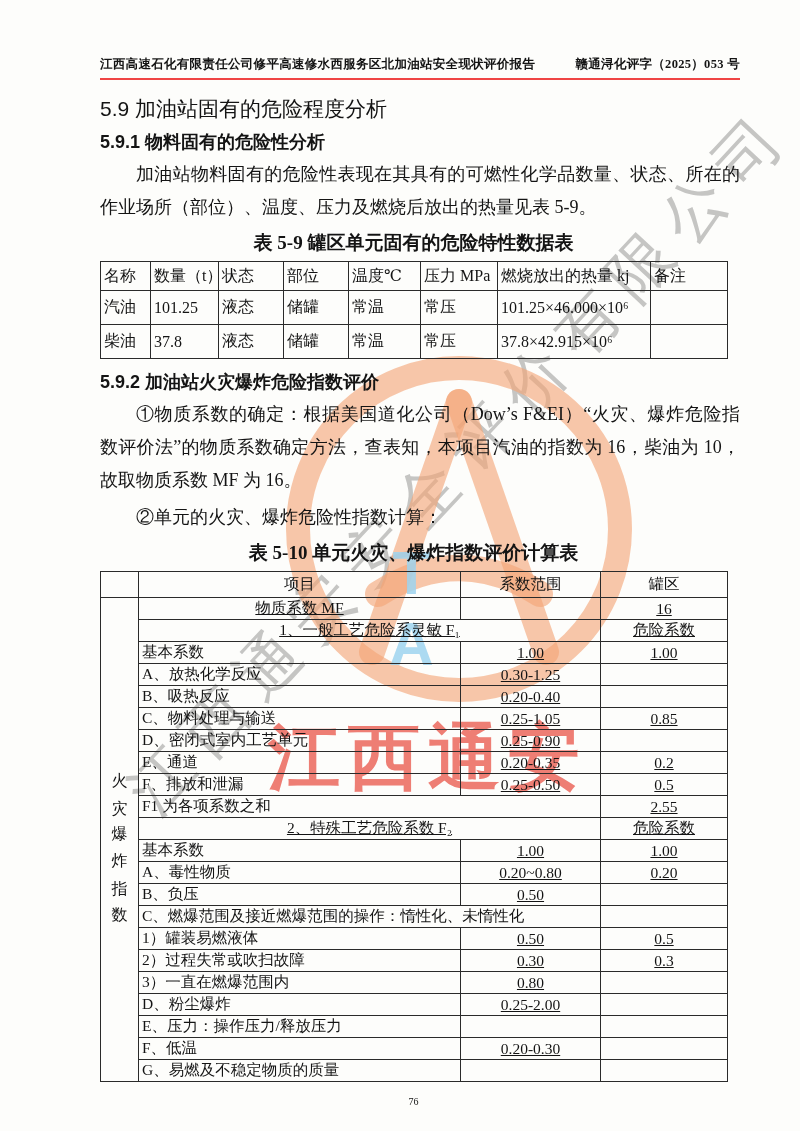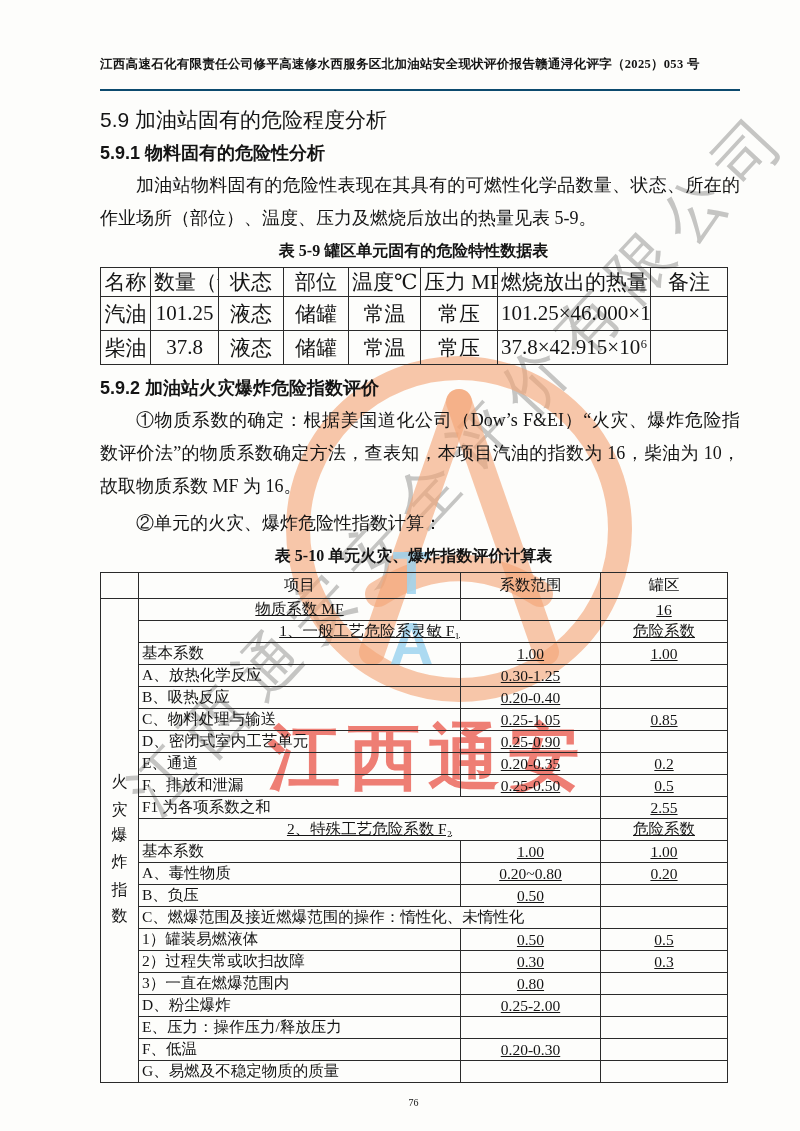--- a/index.html
+++ b/index.html
@@ -5,48 +5,48 @@
   html,body { margin:0; padding:0; background:#e8e8e8; }
   .page {
     position:relative; width:800px; height:1131px; margin:0 auto;
     background:#fdfdfb; overflow:hidden;
     font-family:"Liberation Serif","DejaVu Serif",serif; color:#141414;
   }
   .content { position:relative; z-index:2; padding:56px 0 0 100px; width:627px; }
 
   
   .hdr {
-    display:flex; align-items:flex-end;
+    display:flex; justify-content:space-between; align-items:flex-end;
     font-size:12.5px; font-weight:bold; letter-spacing:.3px;
-    border-bottom:2px solid #0c4a6e; padding-bottom:16px; width:640px;
+    border-bottom:2px solid #ef4444; padding-bottom:5px; width:640px;
   }
   .hdr .r { white-space:nowrap; }
 
   h1.s59 {
     font-family:"Liberation Sans","DejaVu Sans",sans-serif;
     font-size:21px; font-weight:normal; margin:15px 0 4px 0;
   }
   h2.sub {
     font-family:"Liberation Sans","DejaVu Sans",sans-serif;
     font-size:18px; font-weight:bold; margin:7px 0 4px 0;
   }
   p.body {
     font-size:18px; line-height:33px; margin:2px 0 4px 0;
     text-indent:2em; text-align:justify; width:640px;
   }
   .tbl-title {
-    width:627px; text-align:center; font-weight:bold; font-size:16px;
+    width:627px; text-align:center; font-weight:bold; font-size:19px;
     margin:6px 0 5px 0;
   }
 
   table { border-collapse:collapse; table-layout:fixed; width:627px; background:transparent; }
   td { border:1px solid #2a2a2a; padding:0 3px; overflow:hidden; white-space:nowrap; }
 
   
-  .t59 td { text-align:center; font-size:21px; height:33px; }
+  .t59 td { text-align:left; font-size:16px; height:33px; }
   .t59 tr.h td { height:28px; }
 
   
   .t510 td { font-size:15.5px; height:21px; }
   .t510 tr.h td { height:25px; text-align:center; }
   .t510 td.lbl { text-align:left; }
   .t510 td.c   { text-align:center;text-decoration:underline; }
   .t510 td.vcell { text-align:center; vertical-align:middle; padding:0; }
   .vlabel {
     writing-mode:vertical-lr; text-orientation:upright;

